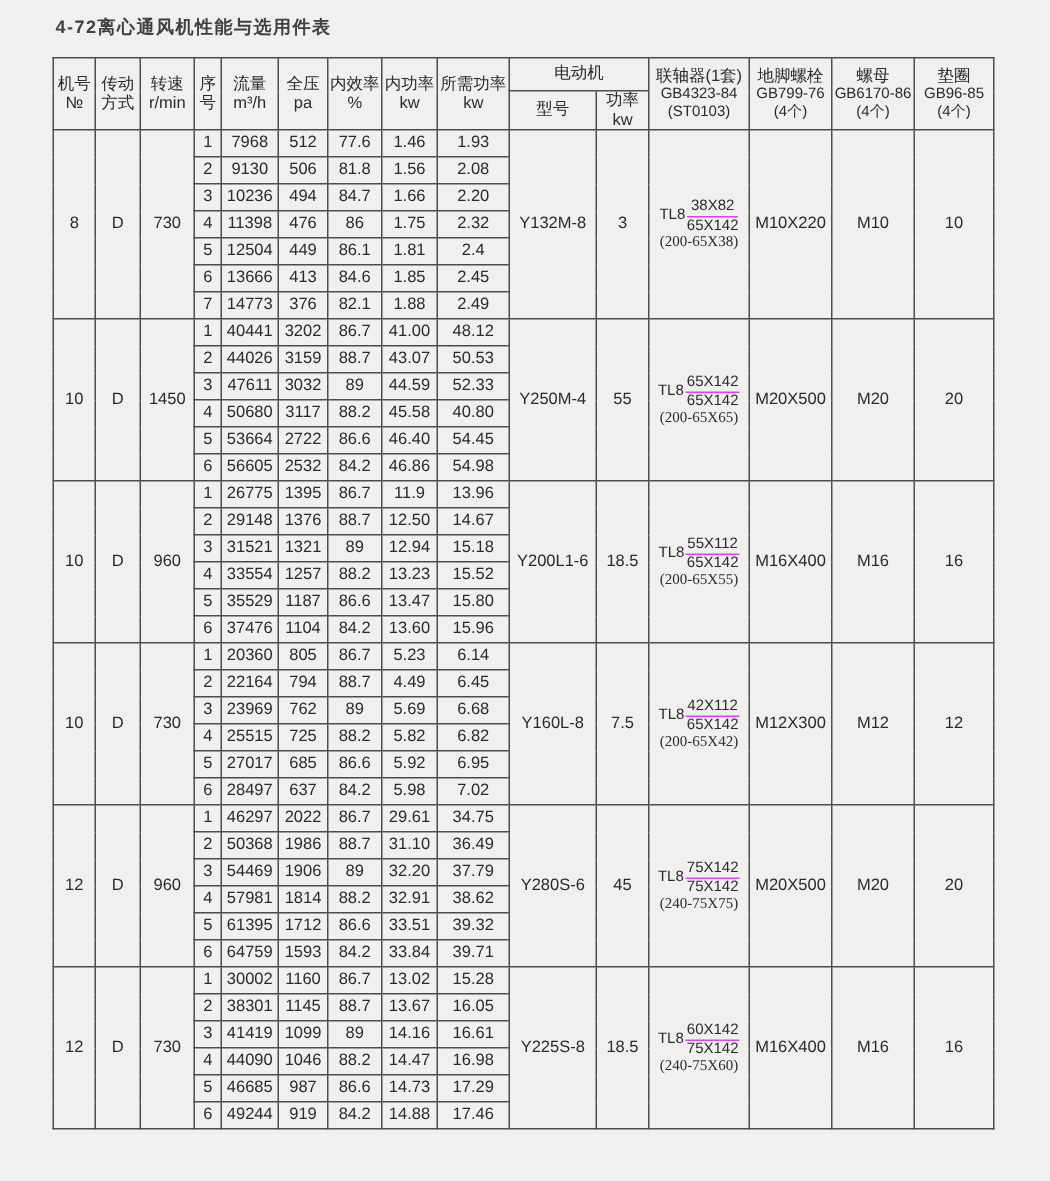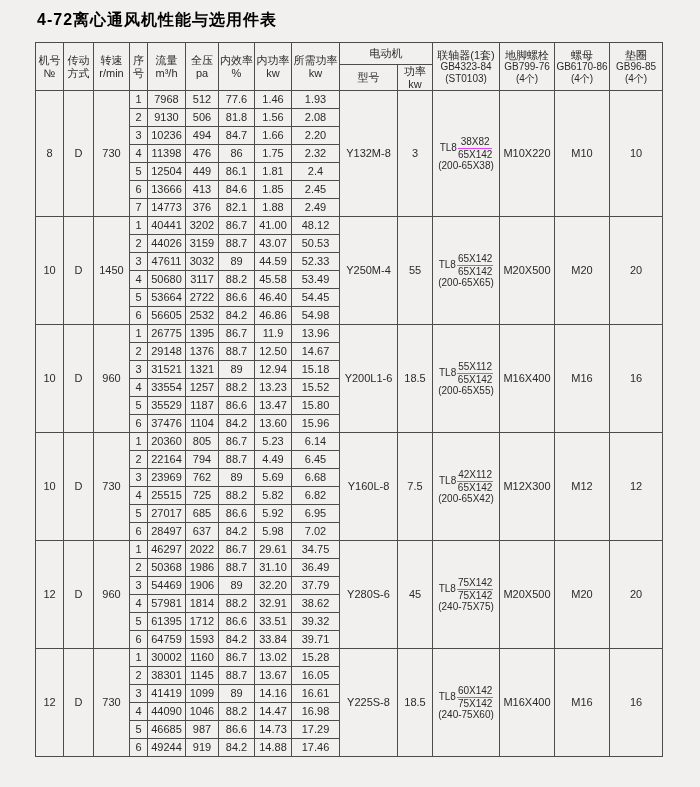--- a/index.html
+++ b/index.html
@@ -10,23 +10,23 @@
     color: #2e2e2e;
     width: 700px;
   }
   .page {
     width: 700px;
     height: 787px;
     padding: 8px 0 0 35px;
     overflow: hidden;
   }
   .title {
-    font-size: 16px;
+    font-size: 12px;
     font-weight: bold;
-    color: #000000;
+    color: #404040;
     letter-spacing: 1px;
     margin: 2px 0 11px 2px;
   }
   table {
     border-collapse: collapse;
     table-layout: fixed;
     width: 628px;
     background: transparent;
     border-radius: 10px;
   }
@@ -64,21 +64,21 @@
     vertical-align: middle;
     font-size: 10px;
     line-height: 1.15;
   }
   .frac .num {
     display: block;
     border-bottom: 1px solid #d946ef;
     padding: 0 1px;
   }
   .frac .den { display: block; }
-  .coup-note { font-size: 10px; line-height: 1.1; }
+  .coup-note { font-size: 10px; line-height: 1.1; font-family: Liberation Serif, serif; }
 </style>
 </head>
 <body>
 
 <div class="page">
   <div class="title">4-72离心通风机性能与选用件表</div>
 
   <table>
     <colgroup>
       <col style="width:28px">
@@ -280,21 +280,21 @@
           <td>89</td>
           <td>44.59</td>
           <td>52.33</td>
         </tr>
         <tr>
           <td>4</td>
           <td>50680</td>
           <td>3117</td>
           <td>88.2</td>
           <td>45.58</td>
-          <td>53.49</td>
+          <td>40.80</td>
         </tr>
         <tr>
           <td>5</td>
           <td>53664</td>
           <td>2722</td>
           <td>86.6</td>
           <td>46.40</td>
           <td>54.45</td>
         </tr>
         <tr>

